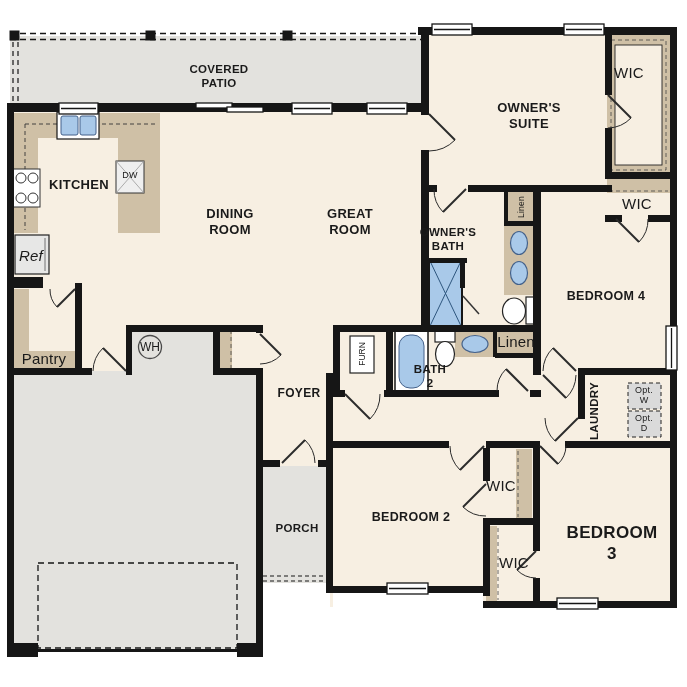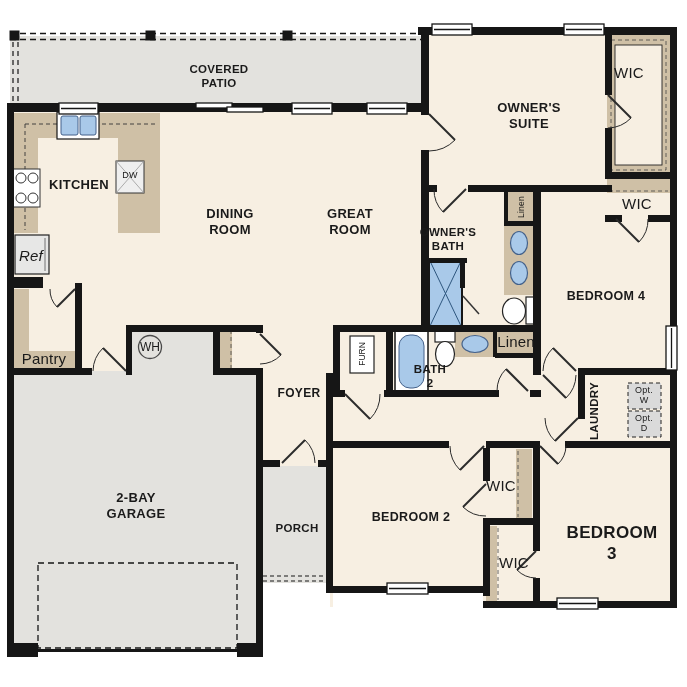--- a/index.html
+++ b/index.html
@@ -295,22 +295,20 @@
 SUITE</div>
   <div class="lbl md" style="left:448px;top:239px;">OWNER'S
 BATH</div>
   <div class="lbl md" style="left:430px;top:376px;">BATH
 2</div>
   <div class="lbl" style="left:411px;top:518px;font-size:12.5px;">BEDROOM 2</div>
   <div class="lbl" style="left:603px;top:543px;font-size:17px;margin-left:9px;">BEDROOM 3</div>
   <div class="lbl" style="left:606px;top:297px;font-size:12.5px;">BEDROOM 4</div>
   <div class="lbl" style="left:299px;top:393px;font-size:12px;">FOYER</div>
   <div class="lbl md" style="left:297px;top:528px;">PORCH</div>
-  <div class="lbl" style="left:136px;top:506px;">2-BAY
-GARAGE</div>
   <div class="lbl md vert" style="left:594px;top:411px;">LAUNDRY</div>
   <div class="lbl sm" style="left:629px;top:73px;">WIC</div>
   <div class="lbl sm" style="left:637px;top:204px;">WIC</div>
   <div class="lbl sm" style="left:501px;top:486px;">WIC</div>
   <div class="lbl sm" style="left:514px;top:563px;">WIC</div>
   <div class="lbl sm vert" style="left:521px;top:207px;font-size:8.5px;">Linen</div>
   <div class="lbl sm" style="left:516px;top:342px;">Linen</div>
   <div class="lbl sm" style="left:44px;top:359px;">Pantry</div>
   <div class="lbl sm" style="left:31px;top:256px;font-style:italic;">Ref</div>
   <div class="lbl sm" style="left:130px;top:176px;font-size:9px;text-align:right;">DW</div>

